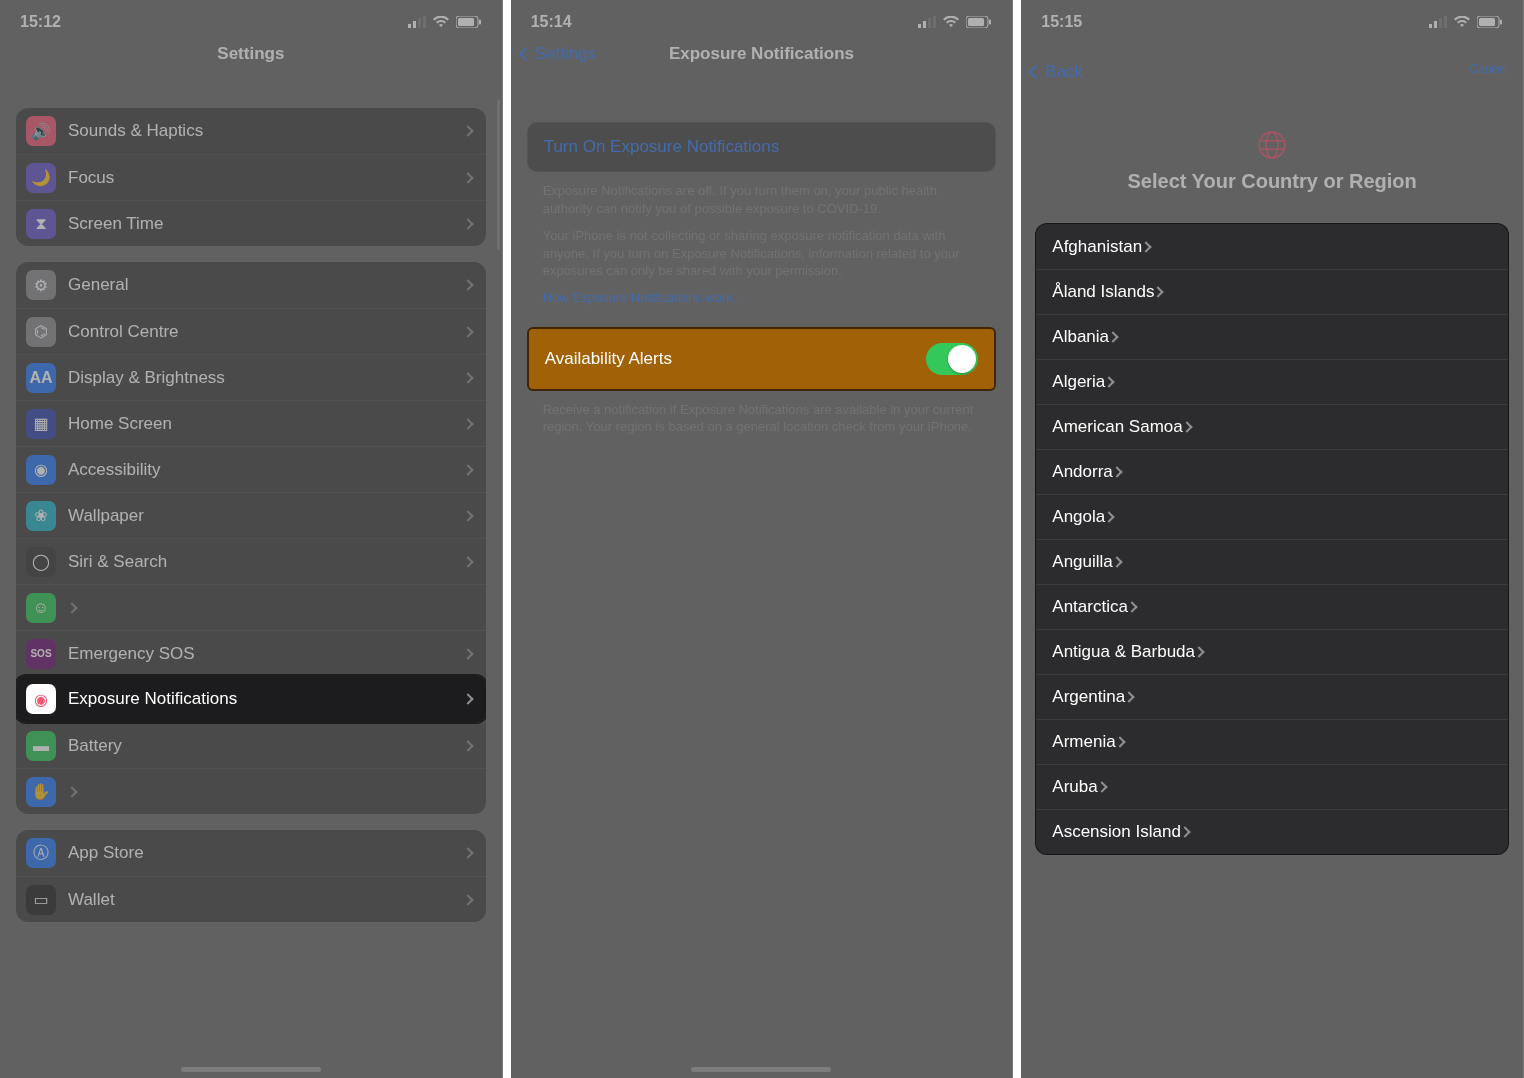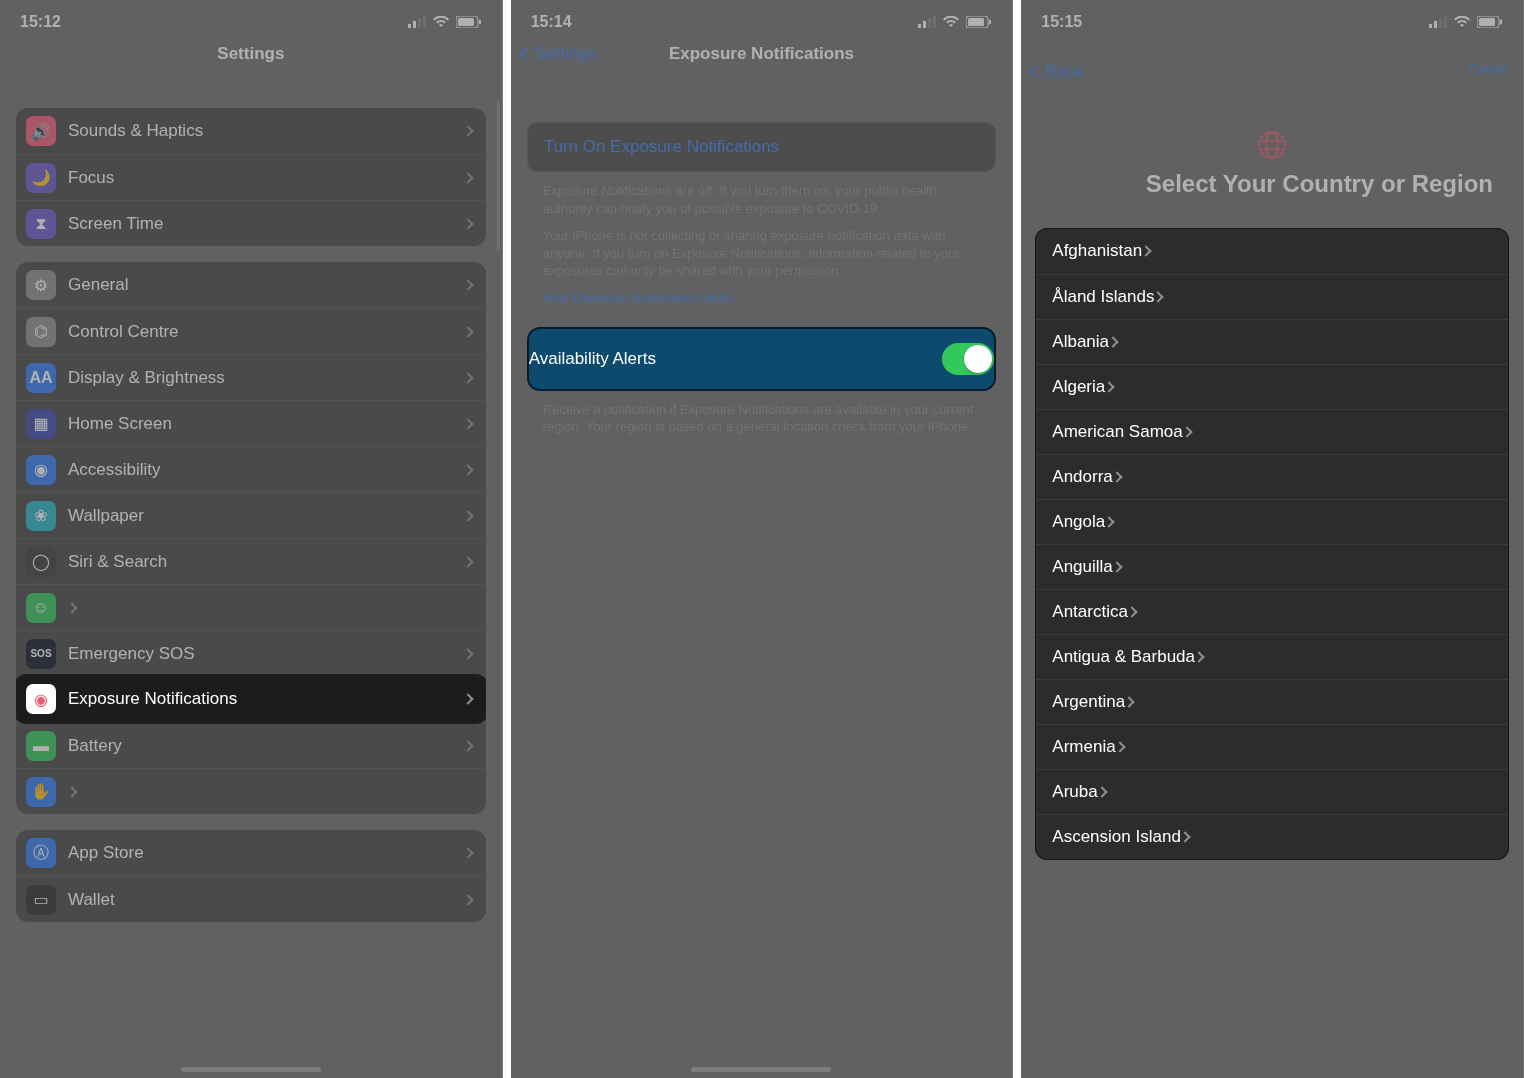--- a/index.html
+++ b/index.html
@@ -143,23 +143,23 @@
   .help-text {
     color: #8e8e93;
     font-size: 13px;
     line-height: 1.35;
     padding: 10px 16px 0;
   }
   .link-text { color: #3a82f7; font-size:13px; padding:10px 16px 0; }
 
   .toggle-card {
     margin-top: 22px;
-    background: #0c4a6e;
-    border-radius: 13px;
-    padding: 14px 0;
+    background: #a16207;
+    border-radius: 6px;
+    padding: 14px 16px;
     display: flex;
     align-items: center;
     justify-content: space-between;
     color: #fff;
     font-size: 17px;
     border: 2px solid rgba(0,0,0,0.6);
     position: relative;
     z-index: 3;
   }
   .switch {
@@ -175,23 +175,23 @@
     position: absolute;
     top: 2px; right: 2px;
     box-shadow: 0 1px 2px rgba(0,0,0,0.3);
   }
 
   
   .globe-wrap { text-align: center; margin-top: 20px; }
   .globe-svg { color:#f05a72; opacity:0.9;}
   .big-title {
     color: #fff;
-    font-size: 24px;
+    font-size: 20px;
     font-weight: 700;
-    text-align: right;
+    text-align: center;
     padding: 6px 30px 12px;
     line-height: 1.15;
   }
   .country-list {
     margin: 18px 14px;
     border-radius: 12px;
     background: #2c2c2e;
     overflow: hidden;
     position: relative;
     z-index: 3;
@@ -303,21 +303,21 @@
       <div class="row">
         <div class="app-icon" style="background: rgb(59, 59, 59);">◯</div>
         <span class="label">Siri &amp; Search</span>
         <span class="chev"></span>
       </div>
       <div class="row">
         <div class="app-icon" style="background: rgb(52, 199, 89);">☺︎</div>
         <span class="chev"></span>
       </div>
       <div class="row">
-        <div class="app-icon" style="background: #0f172a; font-size: 10px; font-weight: 700;">SOS</div>
+        <div class="app-icon" style="background: #701a75; font-size: 10px; font-weight: 700;">SOS</div>
         <span class="label">Emergency SOS</span>
         <span class="chev"></span>
       </div>
       <div class="row highlight">
         <div class="app-icon" style="background: rgb(255, 255, 255); color: rgb(240, 90, 114);">◉</div>
         <span class="label">Exposure Notifications</span>
         <span class="chev"></span>
       </div>
       <div class="row">
         <div class="app-icon" style="background: rgb(52, 199, 89);">▬</div>

